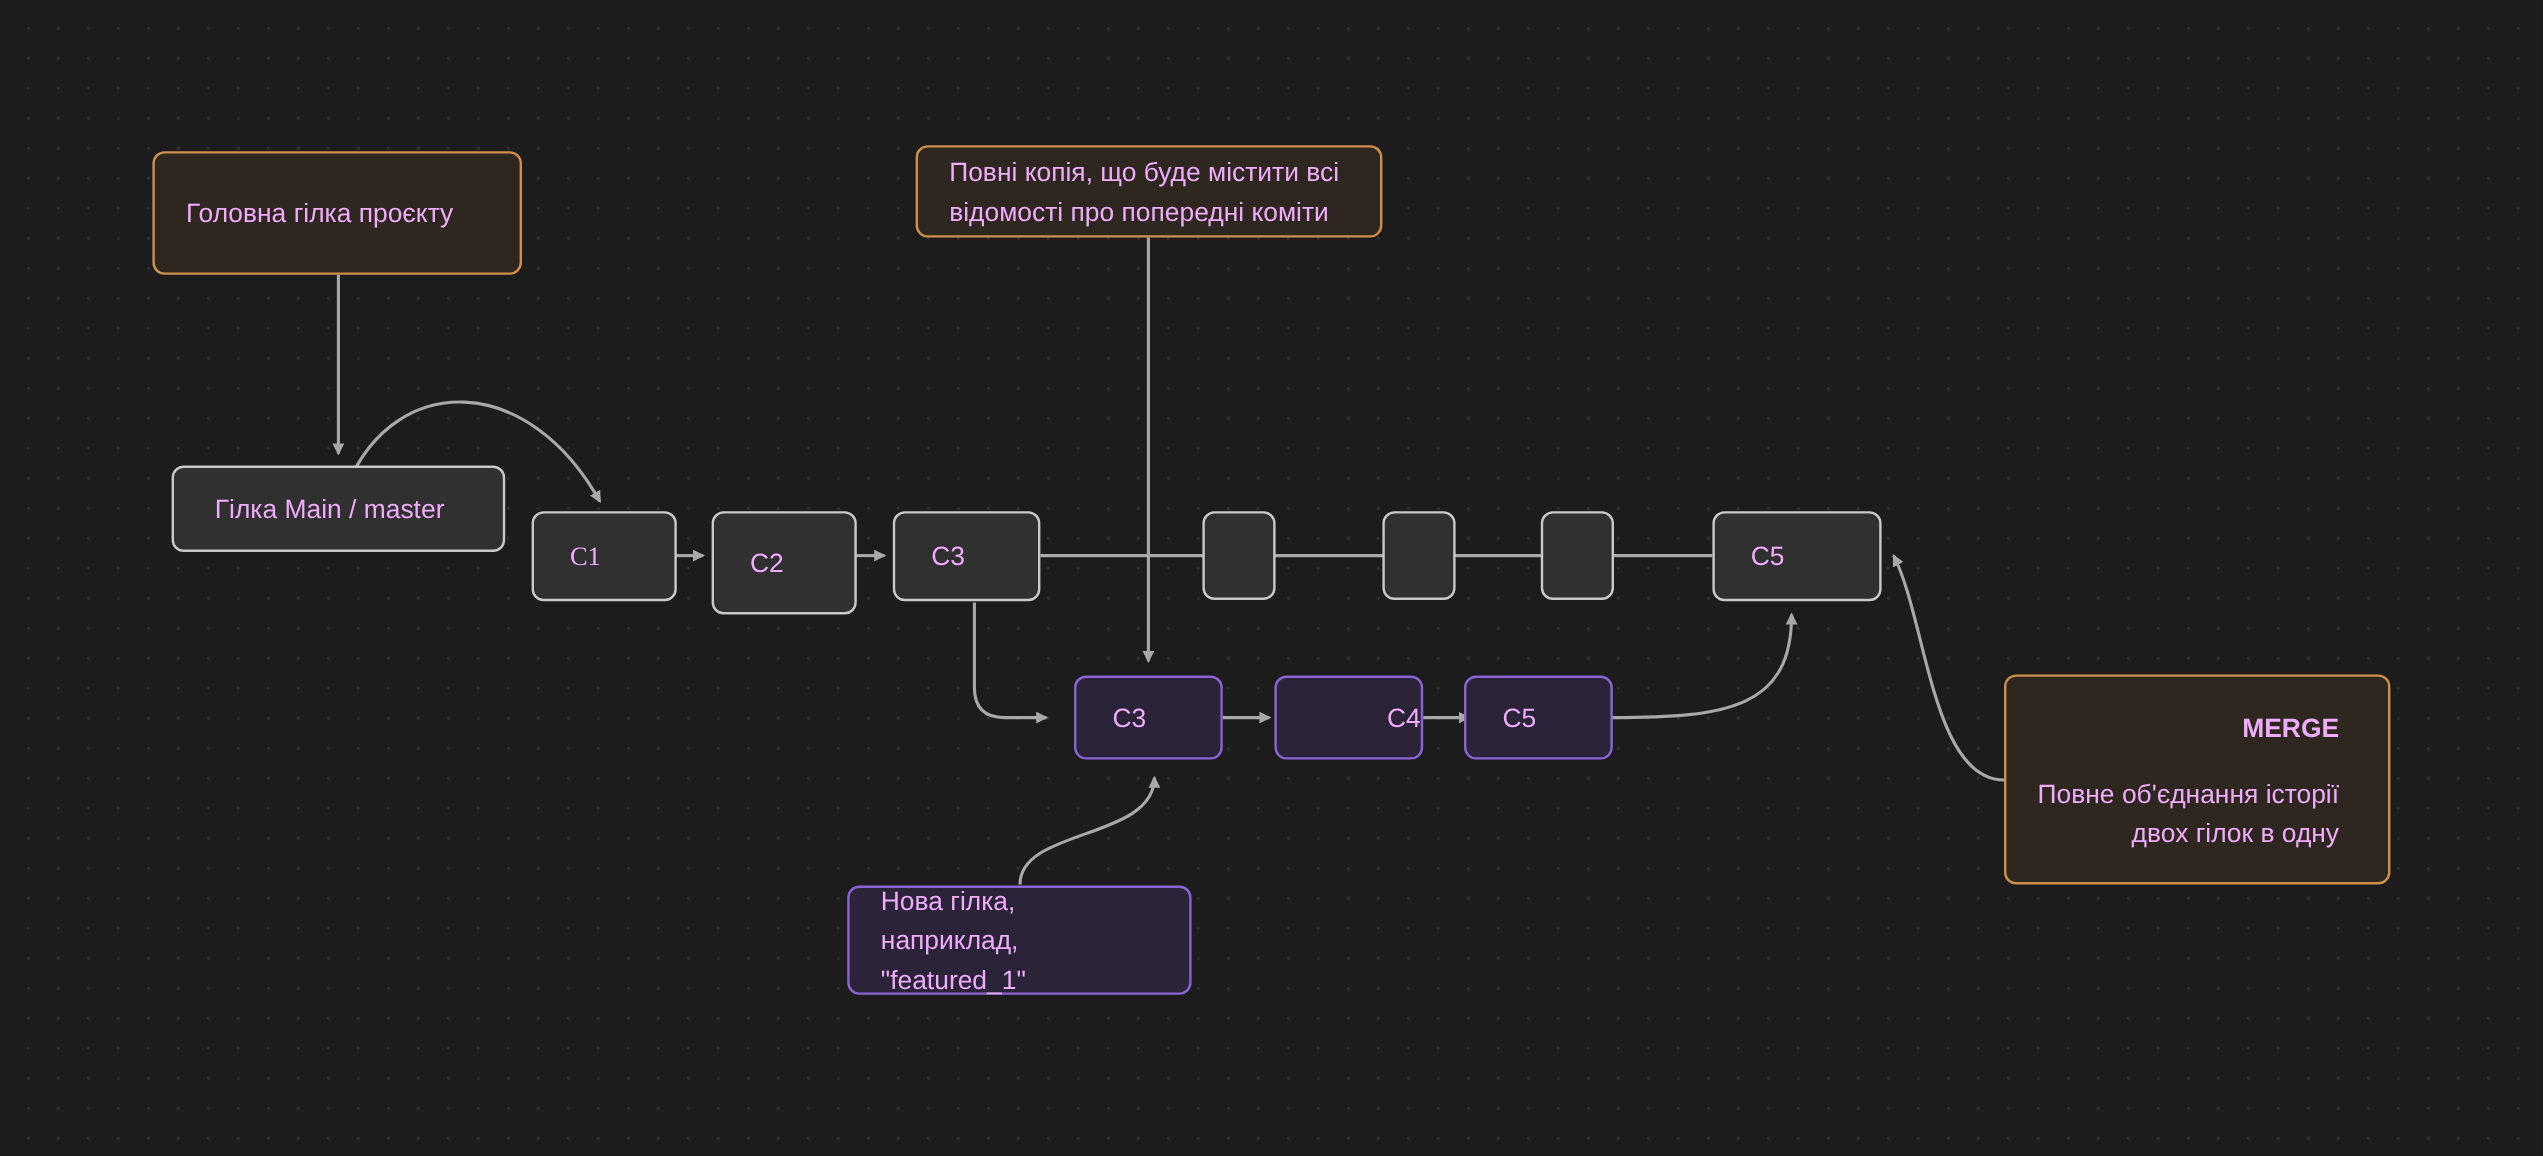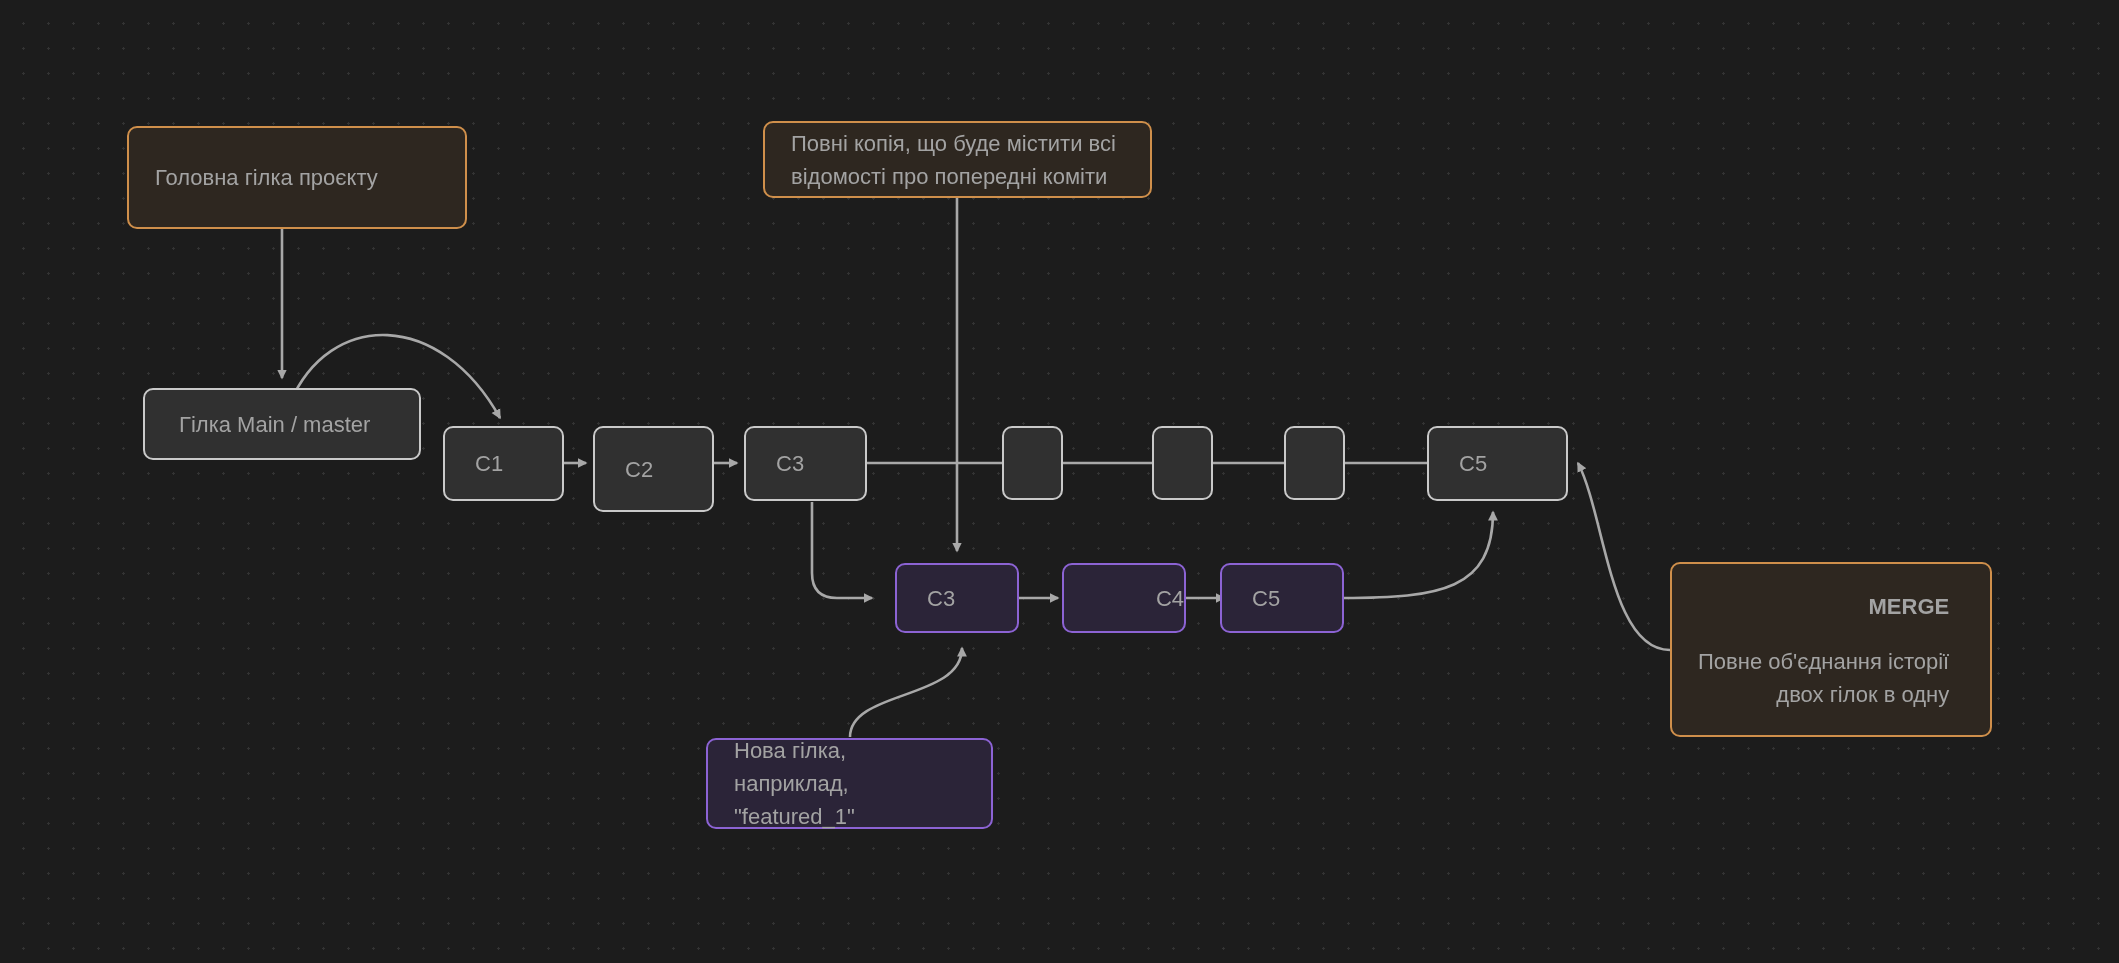--- a/index.html
+++ b/index.html
@@ -26,21 +26,21 @@
     width: 2119px;
     height: 963px;
     pointer-events: none;
   }
   .node {
     position: absolute;
     box-sizing: border-box;
     display: flex;
     align-items: center;
     border-radius: 10px;
-    color: #a3a3a3;
+    color: #f0abfc;
     font-size: 22px;
     line-height: 1.5;
   }
   
   .commit {
     background: #303030;
     border: 2px solid #c9c9c9;
     justify-content: flex-start;
     padding-left: 30px;
   }
@@ -107,34 +107,34 @@
       <path d="M1186,598 L1224,598" marker-end="url(#arrow)"></path>
 
       <path d="M1343,598 C1440,598 1493,590 1493,512" marker-end="url(#arrow)"></path>
 
       <path d="M850,737 C850,690 962,700 962,648" marker-end="url(#arrow)"></path>
 
       <path d="M1670,650 C1610,650 1605,515 1578,463" marker-end="url(#arrow)"></path>
     </g>
   </svg>
 
-  <div class="node note-orange" style="left:127px; top:126px; width:340px; height:103px;">
+  <div class="node note-orange" style="left:127px; top:126px; width:308px; height:103px;">
     <span class="txt">Головна гілка проєкту</span>
   </div>
 
   <div class="node note-orange" style="left:763px; top:121px; width:389px; height:77px;">
     <span class="txt">Повні копія, що буде містити всі
 відомості про попередні коміти</span>
   </div>
 
   <div class="node label-box" style="left:143px; top:388px; width:278px; height:72px;">
     <span class="txt">Гілка Main / master</span>
   </div>
 
-  <div class="node commit" style="left:443px; top:426px; width:121px; height:75px;">
+  <div class="node commit" style="left:443px; top:426px; width:121px; height:75px;font-family:Liberation Serif, serif;">
     <span>C1</span>
   </div>
   <div class="node commit" style="left:593px; top:426px; width:121px; height:86px;">
     <span>C2</span>
   </div>
   <div class="node commit" style="left:744px; top:426px; width:123px; height:75px;">
     <span>C3</span>
   </div>
   <div class="node commit empty" style="left:1002px; top:426px; width:61px; height:74px;">
     <span></span>

